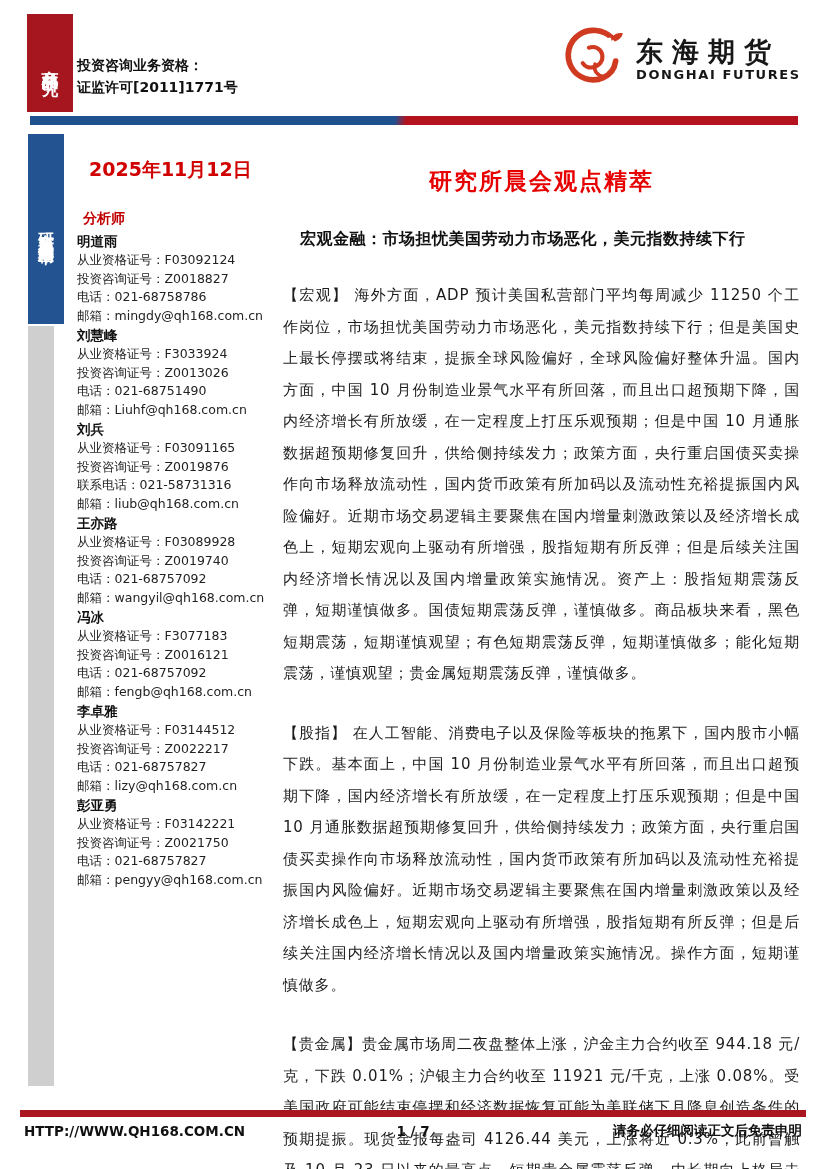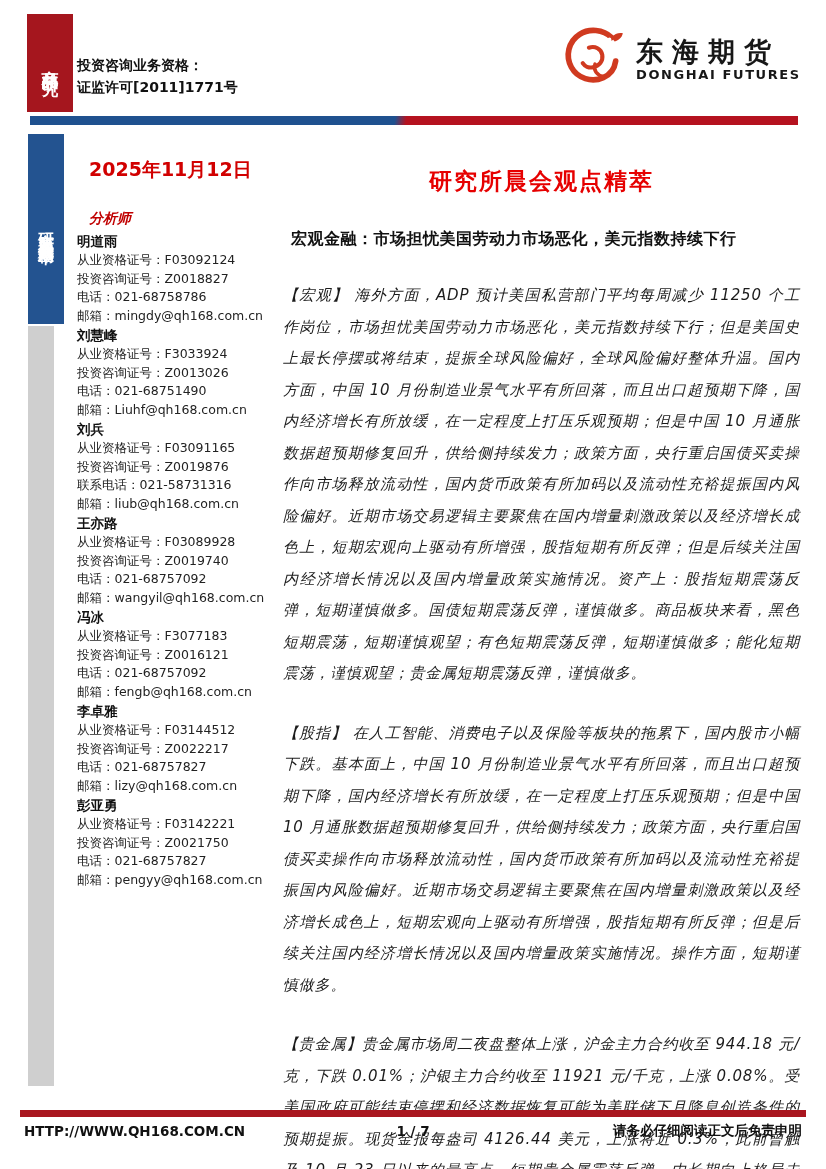--- a/index.html
+++ b/index.html
@@ -41,35 +41,35 @@
     color:#fff;font-weight:bold;font-size:16px;letter-spacing:2px;line-height:1;
   }
   .side-gray{
     position:absolute;left:28px;top:326px;width:26px;height:760px;
     background-color:#CFCFCF;
     background-image:radial-gradient(#bdbdbd 22%,transparent 23%);
     background-size:4px 4px;
   }
   .left-col{position:absolute;left:77px;top:158px;width:205px;}
   .doc-date{color:#D10000;font-weight:bold;font-size:19px;margin:0 0 29px 12px;line-height:22px;}
-  .analyst-label{color:#C00000;font-weight:bold;font-size:14px;margin:0 0 4px 12px;line-height:19px;font-style:italic;}
+  .analyst-label{color:#C00000;font-weight:bold;font-size:14px;margin:0 0 4px 6px;line-height:19px;}
   .analyst-name{font-weight:bold;font-size:13.5px;line-height:18.8px;color:#111;}
   .analyst-line{font-size:12.5px;line-height:18.8px;color:#222;white-space:nowrap;}
   
   .main-col{position:absolute;left:283px;top:160px;width:517px;}
   .main-title{
     color:#E60000;font-weight:bold;font-size:23px;text-align:center;
     margin:8px 0 34px 0;letter-spacing:2px;line-height:26px;
   }
   .section-heading{
-    font-weight:bold;font-size:16px;color:#111;margin:0 0 30px 8px;line-height:22px;letter-spacing:0.5px;
+    font-weight:bold;font-size:16px;color:#111;margin:0 0 30px 17px;line-height:22px;letter-spacing:0.5px;
   }
   .body-para{
     font-size:15px;line-height:31.5px;text-align:justify;margin:0 0 28px 0;
-    color:#1b1b1b;letter-spacing:0.8px;font-style:italic;
+    color:#1b1b1b;letter-spacing:0.8px;
   }
   
   .footer-bar{position:absolute;left:20px;top:1110px;width:786px;height:7px;background:#A9161F;}
   .footer-row{
     position:absolute;left:20px;top:1122px;width:786px;
     display:flex;justify-content:space-between;align-items:center;
     font-weight:bold;font-size:13.5px;color:#111;padding:0 4px;box-sizing:border-box;
   }
   .footer-center{position:absolute;left:0;right:0;text-align:center;}
   .footer-row{position:absolute;}

